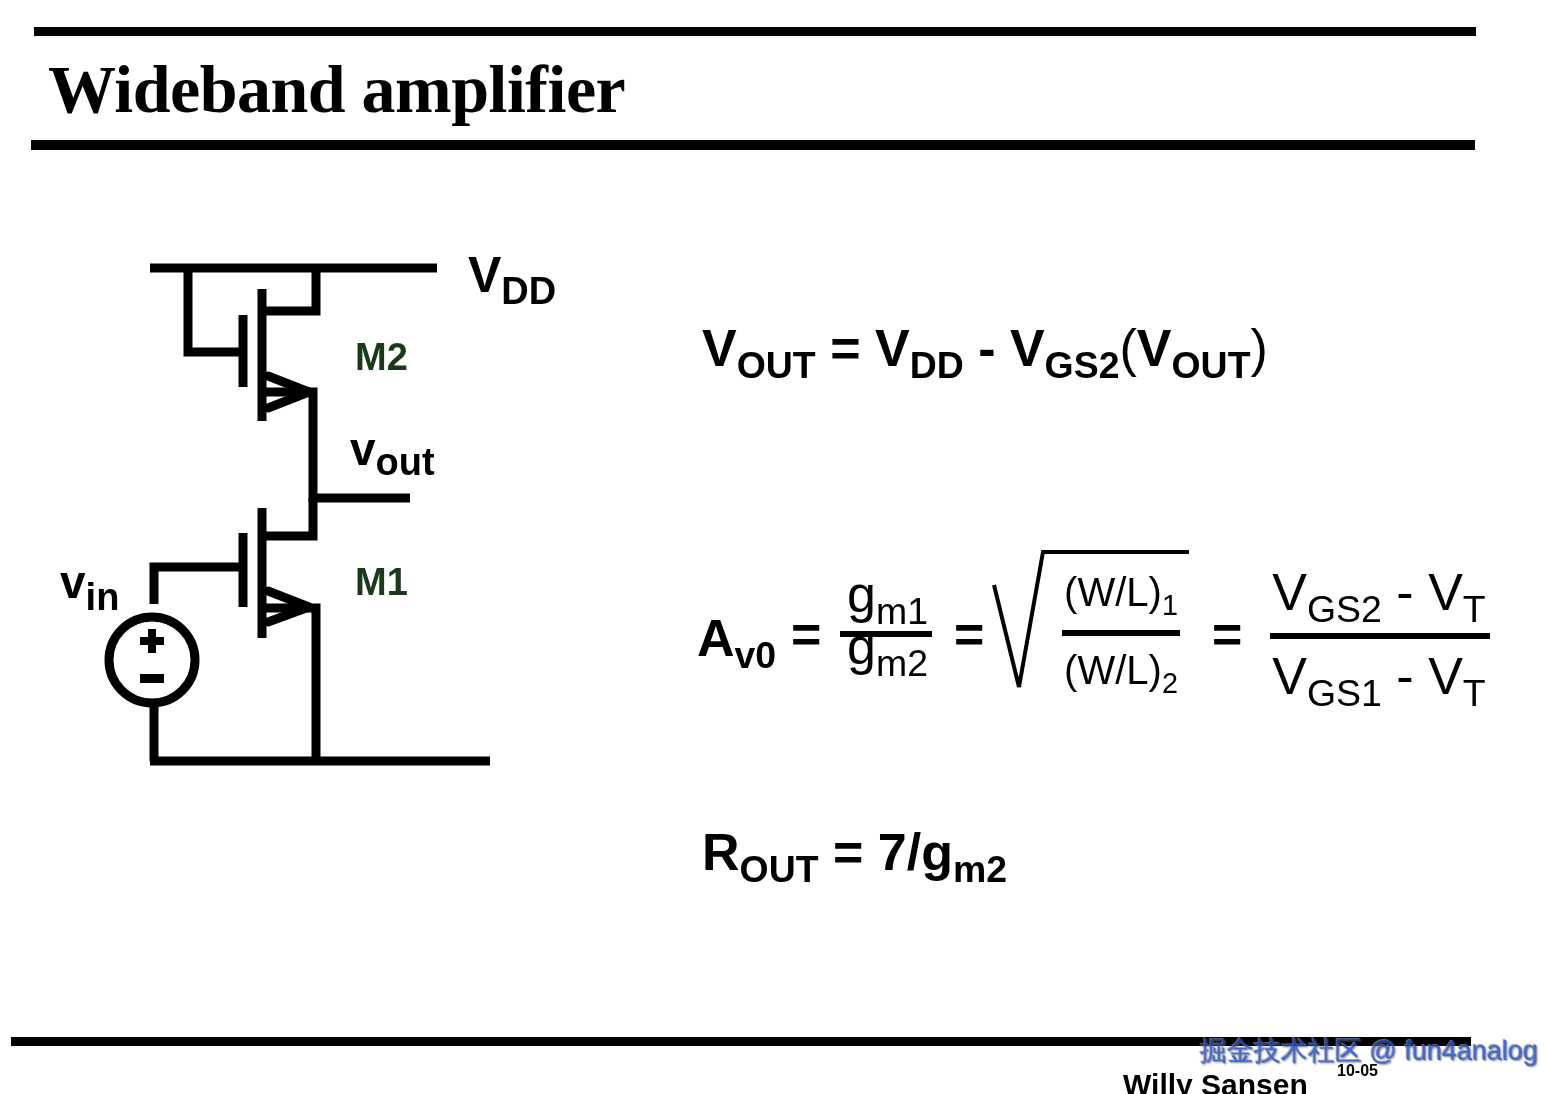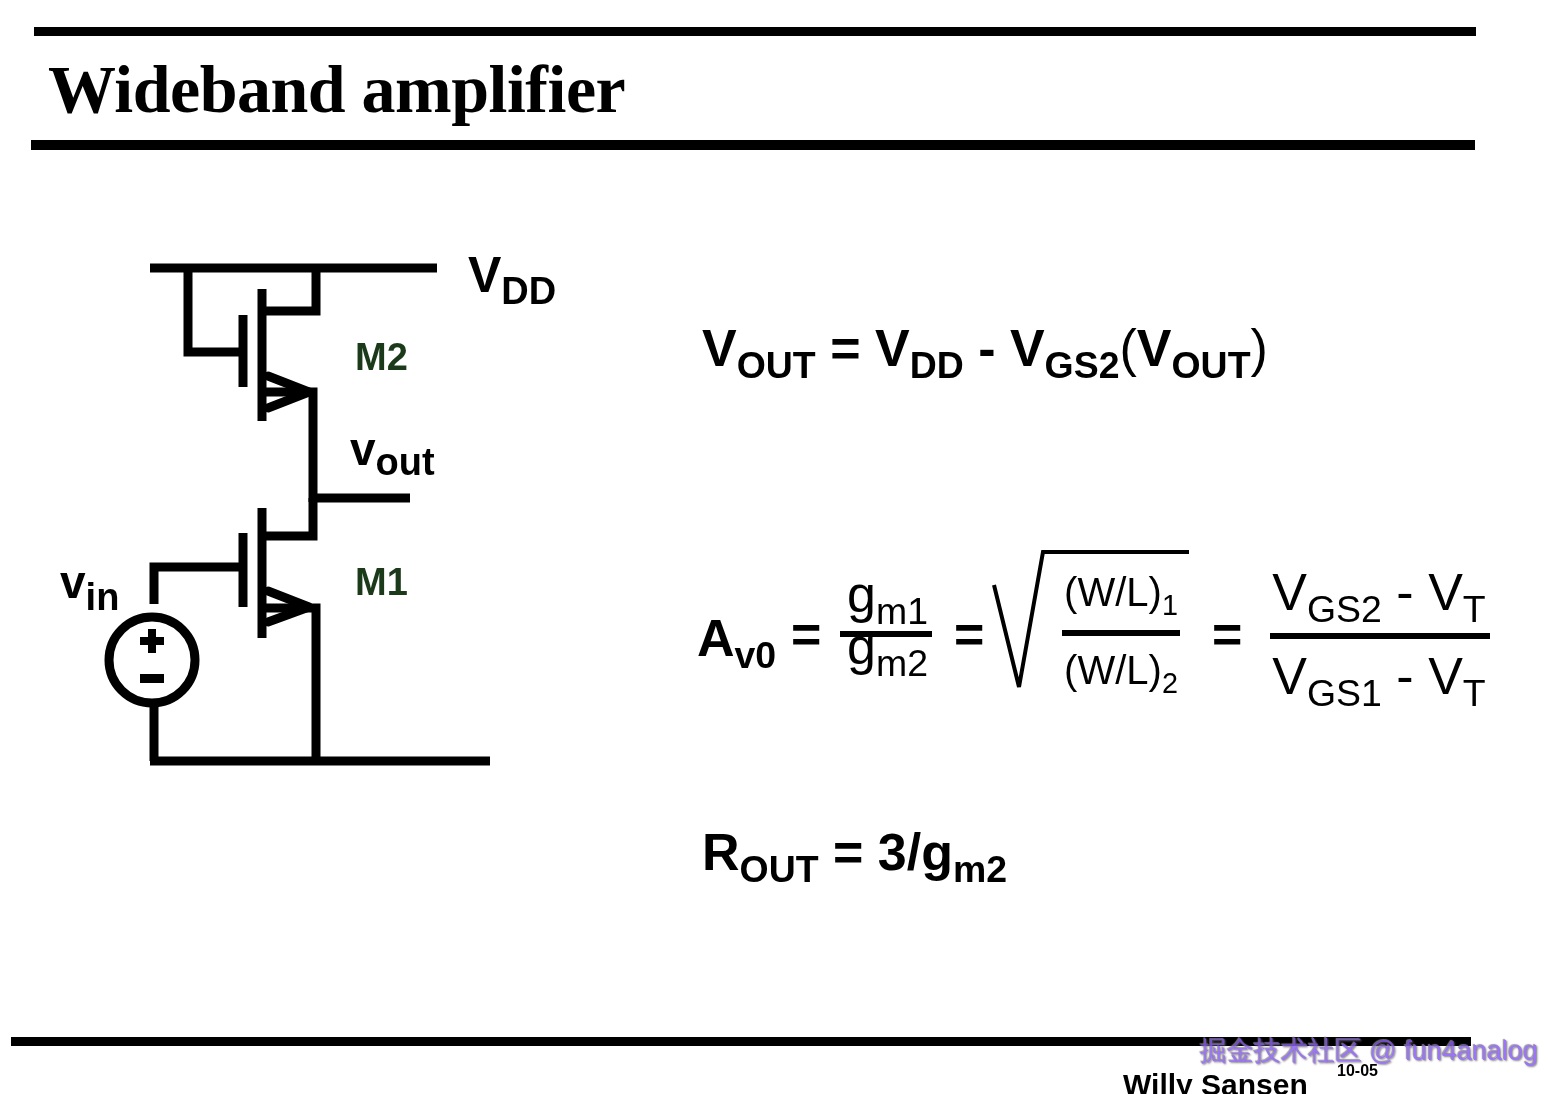--- a/index.html
+++ b/index.html
@@ -8,21 +8,21 @@
   .title { position:absolute; left:48px; top:50px; font-family:"Liberation Serif", serif; font-weight:bold; font-size:68px; letter-spacing:-0.5px; white-space:nowrap; }
   .eq { position:absolute; font-family:"Liberation Sans", sans-serif; font-weight:bold; white-space:nowrap; line-height:1; }
   .eq sub { font-size:0.72em; vertical-align:-0.32em; line-height:0; }
   .big { font-size:52px; }
   .frac { position:absolute; text-align:center; font-weight:normal; font-family:"Liberation Sans", sans-serif; white-space:nowrap; line-height:1; }
   .frac sub { font-size:0.72em; vertical-align:-0.32em; line-height:0; }
   .bar { position:absolute; background:#000; }
   .footer-author { position:absolute; left:1123px; top:1052px; font-weight:bold; font-size:30px;margin-top:16px; }
   .footer-date { position:absolute; left:1337px; top:1062px; font-weight:bold; font-size:16px; }
   .footer-num { position:absolute; left:1403px; top:1050px; font-weight:bold; font-size:32px;margin-top:48px; }
-  .watermark { position:absolute; left:1200px; top:1033px; font-size:27px; color:#8b5cf6; text-shadow: 1px 1px 2px #666, -1px -1px 1px #888; opacity:0.85; white-space:nowrap; }
+  .watermark { position:absolute; left:1200px; top:1033px; font-size:27px; color:#1d4ed8; text-shadow: 1px 1px 2px #666, -1px -1px 1px #888; opacity:0.85; white-space:nowrap; }
   svg text { font-family:"Liberation Sans", sans-serif; font-weight:bold; }
 </style>
 </head>
 <body>
 
 <div class="rule" style="left:34px; top:27px; width:1442px; height:9px;"></div>
 <div class="title">Wideband amplifier</div>
 <div class="rule" style="left:31px; top:140px; width:1444px; height:10px;"></div>
 
 <svg style="position:absolute; left:0; top:0;" width="1549" height="1094" viewBox="0 0 1549 1094">
@@ -96,20 +96,20 @@
 <div class="bar" style="left:1062px; top:630px; width:118px; height:6px;"></div>
 <div class="frac" style="left:1056px; top:650px; width:130px; font-size:40px;"><span>(W/L)</span><sub>2</sub></div>
 
 <div class="eq big" style="left:1212px; top:608px;">=</div>
 
 <div class="frac big" style="left:1266px; top:566px; width:226px;"><span>V</span><sub>GS2</sub><span> - </span><span>V</span><sub>T</sub></div>
 <div class="bar" style="left:1270px; top:633px; width:220px; height:6px;"></div>
 <div class="frac big" style="left:1266px; top:650px; width:226px;"><span>V</span><sub>GS1</sub><span> - </span><span>V</span><sub>T</sub></div>
 
 <div class="eq big" style="left:702px; top:826px;">
-  <span>R</span><sub>OUT</sub><span> = 3/g</span><sub>m2</sub>
+  <span>R</span><sub>OUT</sub><span> = 7/g</span><sub>m2</sub>
 </div>
 
 <div class="rule" style="left:11px; top:1037px; width:1460px; height:9px;"></div>
 <div class="footer-author">Willy Sansen</div>
 <div class="footer-date">10-05</div>
 <div class="footer-num">0220</div>
 <div class="watermark">掘金技术社区 @ fun4analog</div>
 
 </body></html>

